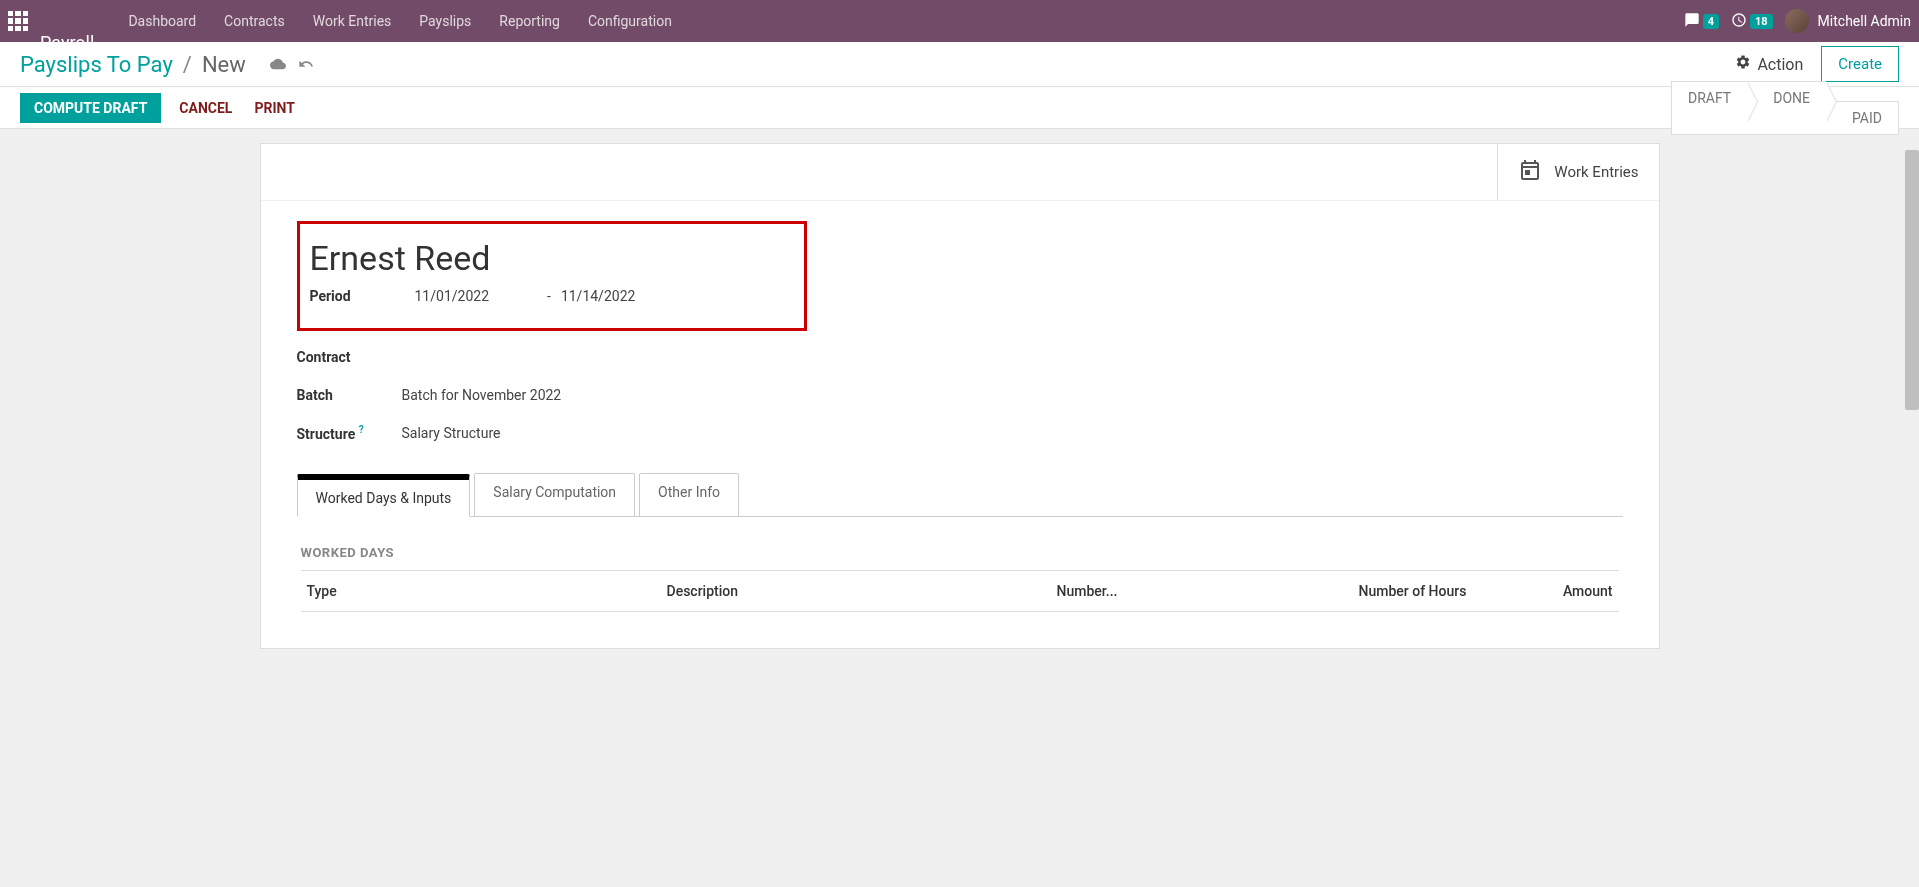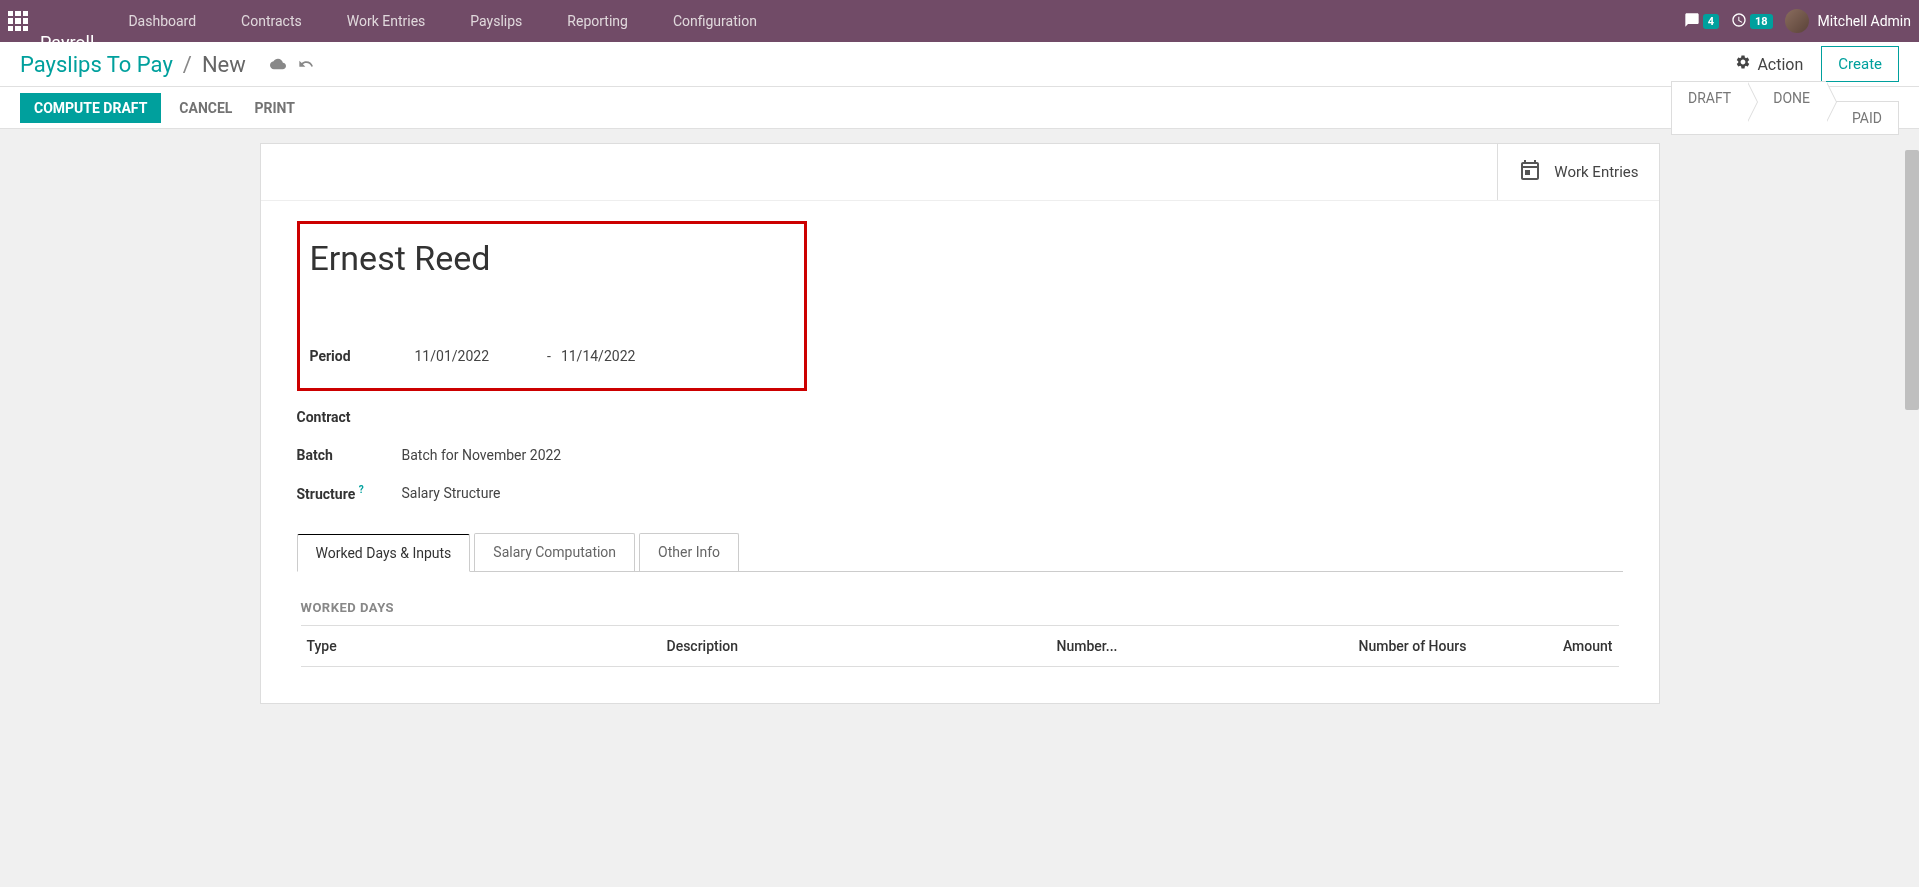--- a/index.html
+++ b/index.html
@@ -3,21 +3,21 @@
 <meta charset="utf-8">
 <style>
 * { margin: 0; padding: 0; box-sizing: border-box; font-family: -apple-system, BlinkMacSystemFont, "Segoe UI", Roboto, sans-serif; }
 body { background: #f0f0f0; font-size: 13px; color: #333; }
 
 
 .navbar { background: #714b67; height: 42px; display: flex; align-items: center; padding: 0 8px; color: #fff; }
 .apps-icon { width: 20px; height: 20px; display: grid; grid-template-columns: repeat(3, 1fr); grid-template-rows: repeat(3, 1fr); gap: 2px; margin-right: 12px; cursor: pointer; }
 .apps-icon span { background: #fff; }
 .nav-title { font-size: 18px; font-weight: 400; margin-right: 20px; margin-top: 43px; }
-.nav-items { display: flex; gap: 17px; }
+.nav-items { display: flex; gap: 0; }
 .nav-item { padding: 0 14px; font-size: 14px; color: #e0d8dc; cursor: pointer; line-height: 42px; }
 .nav-right { margin-left: auto; display: flex; align-items: center; gap: 12px; }
 .badge-wrap { display: flex; align-items: center; gap: 3px; cursor: pointer; }
 .badge-count { background: #00a09d; color: #fff; padding: 1px 5px; border-radius: 3px; font-size: 11px; font-weight: bold; }
 .avatar { width: 24px; height: 24px; border-radius: 50%; background: linear-gradient(135deg, #8a6d5e, #5a4238); margin-right: 6px; }
 .user-name { font-size: 14px; }
 .chat-icon svg, .clock-icon svg { fill: #fff; width: 16px; height: 16px; }
 
 
 .breadcrumb-bar { background: #fff; height: 45px; border-bottom: 1px solid #e0e0e0; display: flex; align-items: center; padding: 0 20px; }
@@ -28,49 +28,49 @@
 .bc-icons { display: flex; gap: 12px; margin-left: 14px; color: #999; }
 .bc-icons svg { width: 16px; height: 16px; fill: #888; cursor: pointer; }
 .action-area { margin-left: auto; display: flex; align-items: center; gap: 18px; }
 .action-btn { display: flex; align-items: center; gap: 6px; font-size: 16px; color: #444; cursor: pointer; }
 .action-btn svg { width: 16px; height: 16px; fill: #444; }
 .create-btn { border: 1px solid #00a09d; color: #00a09d; background: #fff; padding: 8px 16px; font-size: 15px; cursor: pointer; }
 
 
 .action-bar { background: #fff; border-bottom: 1px solid #e0e0e0; height: 42px; display: flex; align-items: center; padding: 0 20px; }
 .btn-primary { background: #00a09d; color: #fff; padding: 7px 14px; font-weight: bold; font-size: 14px; border: none; cursor: pointer; margin-right: 18px; }
-.btn-link { color: #737373; font-weight: bold; font-size: 14px; background: none; border: none; cursor: pointer; margin-right: 22px; text-align: center; }
+.btn-link { color: #7f1d1d; font-weight: bold; font-size: 14px; background: none; border: none; cursor: pointer; margin-right: 22px; text-align: center; }
 .status-bar { margin-left: auto; display: flex; }
 .status-step { padding: 8px 16px 8px 26px; font-size: 14px; color: #777; position: relative; background: #fff; border-top: 1px solid #ddd; border-bottom: 1px solid #ddd; cursor: pointer; }
 .status-step::after { content: ''; position: absolute; right: -10px; top: 0; width: 0; height: 0; border-top: 20px solid transparent; border-bottom: 20px solid transparent; border-left: 10px solid #fff; z-index: 2; }
 .status-step::before { content: ''; position: absolute; right: -11px; top: 0; width: 0; height: 0; border-top: 20px solid transparent; border-bottom: 20px solid transparent; border-left: 10px solid #ddd; z-index: 1; }
 .status-step:first-child { border-left: 1px solid #ddd; padding-left: 16px; }
 .status-step:last-child::after, .status-step:last-child::before { display: none; }
 .status-step:last-child { border-right: 1px solid #ddd; margin-top: 20px; }
 
 
 .content-wrap { max-width: 1400px; margin: 0 auto; padding: 14px 0 0 0; }
 .sheet { background: #fff; border: 1px solid #ddd; position: relative; }
 .sheet-header-btns { display: flex; justify-content: flex-end; border-bottom: 1px solid #eee; }
 .stat-btn { border-left: 1px solid #ddd; padding: 14px 20px; display: flex; align-items: center; gap: 12px; cursor: pointer; font-size: 15px; color: #444; }
 .stat-btn svg { width: 24px; height: 24px; fill: #555; }
 .sheet-body { padding: 20px 36px 36px; }
 .highlight-box { border: 3px solid #c00; padding: 14px 10px 12px; width: 510px; margin-bottom: 8px; }
-.employee-name { font-size: 34px; font-weight: 400; color: #333; margin-bottom: 60px; }
+.employee-name { font-size: 34px; font-weight: 400; color: #333; }
 .field-row { display: flex; align-items: center; min-height: 36px; margin-bottom: 2px; }
 .field-label { width: 105px; font-size: 14px; font-weight: bold; color: #333; }
 .field-value { font-size: 14px; color: #444; }
 .period-dates { display: flex; gap: 10px; }
 .period-sep { margin-left: 48px; }
 .help-sup { color: #00a09d; font-size: 10px; vertical-align: super; }
 
 
 .tabs { display: flex; margin-top: 22px; }
 .tab { padding: 10px 18px; border: 1px solid #ccc; border-bottom: none; background: #fff; font-size: 14px; color: #666; cursor: pointer; margin-right: 4px; border-radius: 2px 2px 0 0; }
-.tab.active { color: #333; border-bottom: 1px solid #fff; position: relative; top: 1px; border-top: 1px solid #000000; }
+.tab.active { color: #333; border-bottom: 1px solid #fff; position: relative; top: 1px; border-top: 6px solid #000000; }
 .tab-content { border-top: 1px solid #ccc; padding: 28px 4px 0; }
 .section-title { font-size: 13px; color: #888; letter-spacing: 0.5px; font-weight: bold; margin-bottom: 10px; }
 .table-header { display: flex; padding: 12px 6px; border-top: 1px solid #ddd; border-bottom: 1px solid #ddd; }
 .th { font-size: 14px; color: #333; font-weight: 500; }
 .th-type { flex: 0 0 360px; }
 .th-desc { flex: 0 0 390px; }
 .th-num { flex: 0 0 302px; }
 .th-hours { flex: 0 0 200px; }
 .th-amount { flex: 1; text-align: right; }
 

